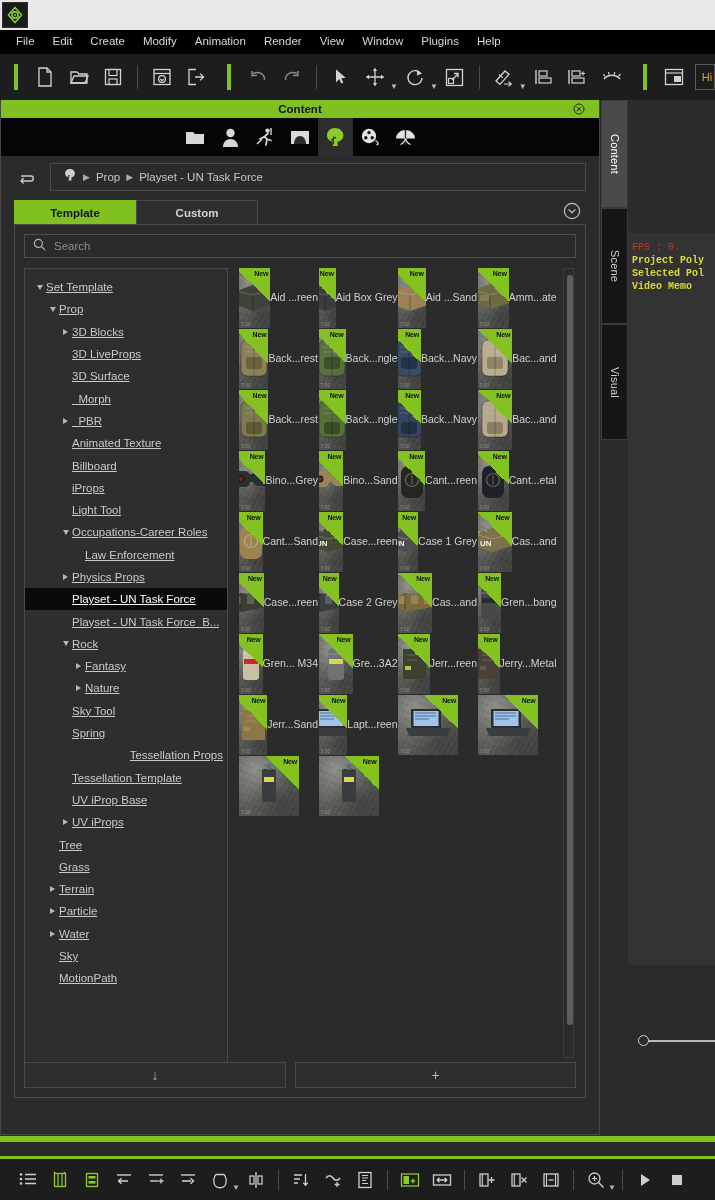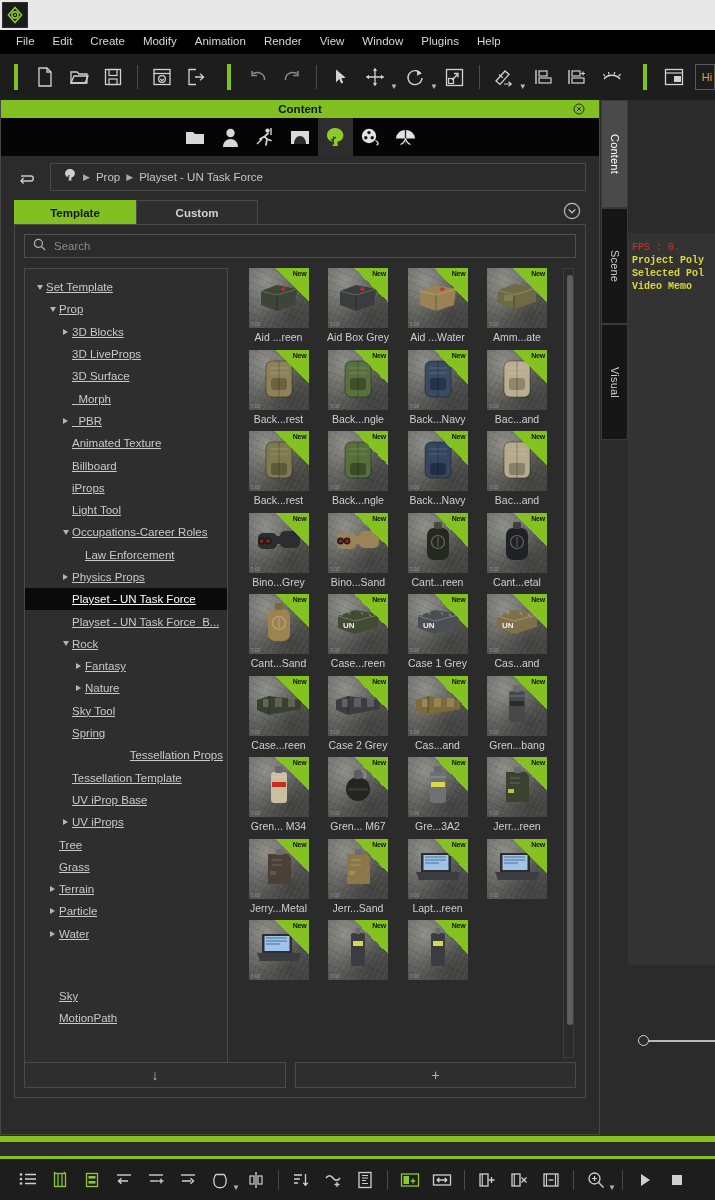--- a/index.html
+++ b/index.html
@@ -125,21 +125,21 @@
   .tri-r { width:0;height:0;border-left:5px solid #b5b5b5;border-top:3.5px solid transparent;border-bottom:3.5px solid transparent;}
   .tri-d { width:0;height:0;border-top:5px solid #b5b5b5;border-left:3.5px solid transparent;border-right:3.5px solid transparent;}
   .tlabel { overflow:hidden; text-overflow: ellipsis; text-decoration: underline; }
 
   
   .gridwrap { flex: 1; position: relative; overflow: hidden; }
   .grid {
     display: grid; grid-template-columns: repeat(4, 1fr); gap: 0px 0px;
     width: 318px;
   }
-  .cell { width: 79px; display: flex; flex-direction: column; align-items: center; margin-bottom: 1px;}
+  .cell { width: 79px; display: flex; flex-direction: row; align-items: center; margin-bottom: 1px;}
   .thumb {
     width: 60px; height: 60px; position: relative; overflow: hidden;
     background:
       radial-gradient(ellipse at 28% 22%, #8f8f8a 0%, #6d6d69 38%, #5a5a57 62%, #4b4b49 100%);
   }
   .thumb .grit {
     position:absolute; inset:0;
     background-image:
       repeating-linear-gradient(118deg, rgba(255,255,255,.05) 0 1px, transparent 1px 5px),
       repeating-linear-gradient(24deg, rgba(0,0,0,.09) 0 1px, transparent 1px 7px),
@@ -625,21 +625,21 @@
                   <i class="tri-r"></i>
                 </span>
                 <span class="tlabel">Particle</span>
               </div>
               <div class="tnode" style="padding-left: 21px;">
                 <span class="tw">
                   <i class="tri-r"></i>
                 </span>
                 <span class="tlabel">Water</span>
               </div>
-              <div class="tnode" style="padding-left: 21px; margin-top: 40px;">
+              <div class="tnode" style="padding-left: 21px;">
                 <span class="tw"></span>
                 <span class="tlabel">Sky</span>
               </div>
               <div class="tnode" style="padding-left: 21px;">
                 <span class="tw"></span>
                 <span class="tlabel">MotionPath</span>
               </div>
             </div>
 
           <div class="gridwrap">
@@ -686,21 +686,21 @@
         <path d="M4 12l16 4 20-6" fill="none" stroke="rgba(255,255,255,.2)" stroke-width="1"></path>
         <path d="M20 16v16" stroke="rgba(0,0,0,.3)" stroke-width="1"></path>
         <path d="M24 9.5h5v1.4h-5z" fill="#cf2a20"></path>
                         <path d="M26 8v4.4" stroke="#cf2a20" stroke-width="1.4"></path>
       </svg></div>
                     <div class="newflag">
                       <span>New</span>
                     </div>
                     <div class="wm">7.00</div>
                   </div>
-                  <div class="caption">Aid ...Water</div>
+                  <div class="caption">Aid ...Sand</div>
                 </div>
                 <div class="cell">
                   <div class="thumb">
                     <div class="grit"></div>
                     <div class="obj" style="left:50%;top:50%;transform:translate(-50%,-50%);"><svg width="44" height="32" viewBox="0 0 44 32">
         <path d="M3 10l16-6 22 4v14l-22 7-16-6z" fill="#6d6a44"></path>
         <path d="M3 10l16 5 22-7" fill="none" stroke="rgba(255,255,255,.22)" stroke-width="1"></path>
         <rect x="9" y="15" width="9" height="6" fill="#8a8757" opacity=".7"></rect>
         <path d="M19 15v14" stroke="rgba(0,0,0,.3)" stroke-width="1"></path>
       </svg></div>
@@ -1060,36 +1060,20 @@
                     <div class="newflag">
                       <span>New</span>
                     </div>
                     <div class="wm">7.00</div>
                   </div>
                   <div class="caption">Gren... M34</div>
                 </div>
                 <div class="cell">
                   <div class="thumb">
                     <div class="grit"></div>
-                    <div class="obj" style="left:50%;top:50%;transform:translate(-50%,-50%);"><svg width="28" height="38" viewBox="0 0 28 38">
-        <circle cx="14" cy="23" r="12" fill="#22261f"></circle>
-        <rect x="10" y="4" width="8" height="9" rx="2" fill="#5d5d5d"></rect>
-        <path d="M17 5c5 0 6 5 3 8" fill="none" stroke="#8d8d8d" stroke-width="1.6"></path>
-        <rect x="4" y="22" width="20" height="3" fill="#3c4336" opacity=".6"></rect>
-      </svg></div>
-                    <div class="newflag">
-                      <span>New</span>
-                    </div>
-                    <div class="wm">7.00</div>
-                  </div>
-                  <div class="caption">Gren... M67</div>
-                </div>
-                <div class="cell">
-                  <div class="thumb">
-                    <div class="grit"></div>
                     <div class="obj" style="left:50%;top:50%;transform:translate(-50%,-50%);"><svg width="22" height="42" viewBox="0 0 22 42">
         <rect x="3" y="8" width="16" height="31" rx="3" fill="#6f7174"></rect>
         <rect x="7" y="2" width="8" height="7" rx="2" fill="#6a6a6a"></rect>
         <rect x="4" y="18" width="14" height="5" fill="#d8d84a"></rect>
         <path d="M3 13h16" stroke="rgba(255,255,255,.25)" stroke-width="1"></path>
       </svg></div>
                     <div class="newflag">
                       <span>New</span>
                     </div>
                     <div class="wm">7.00</div>

